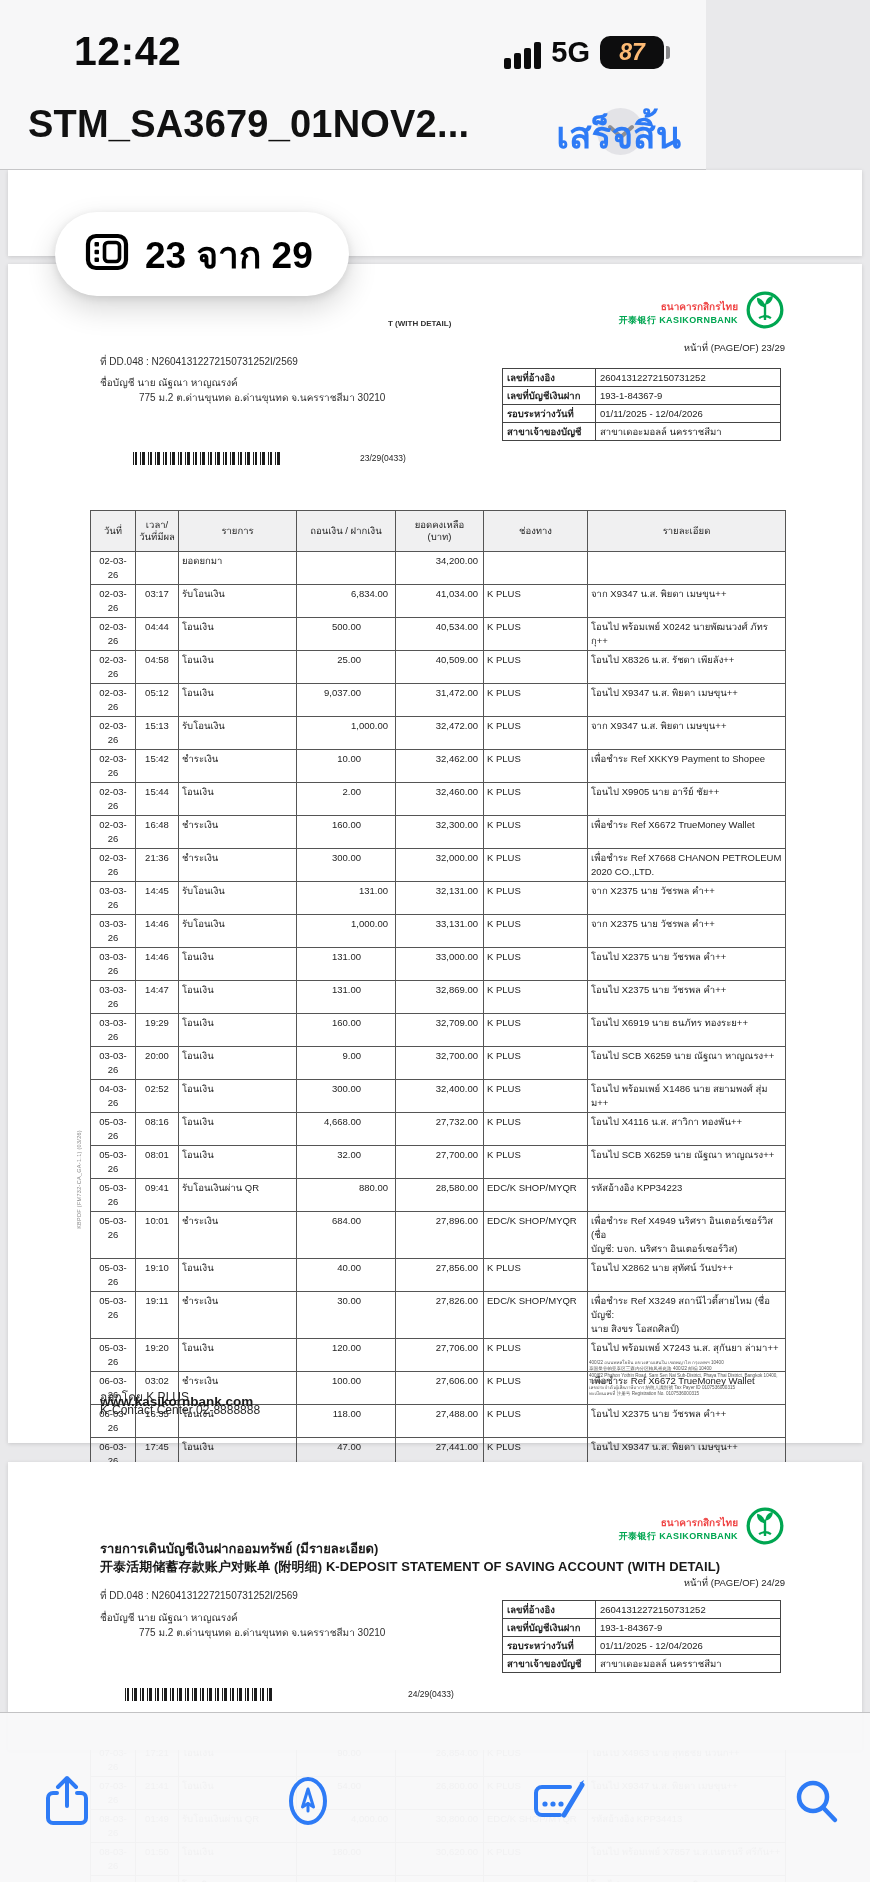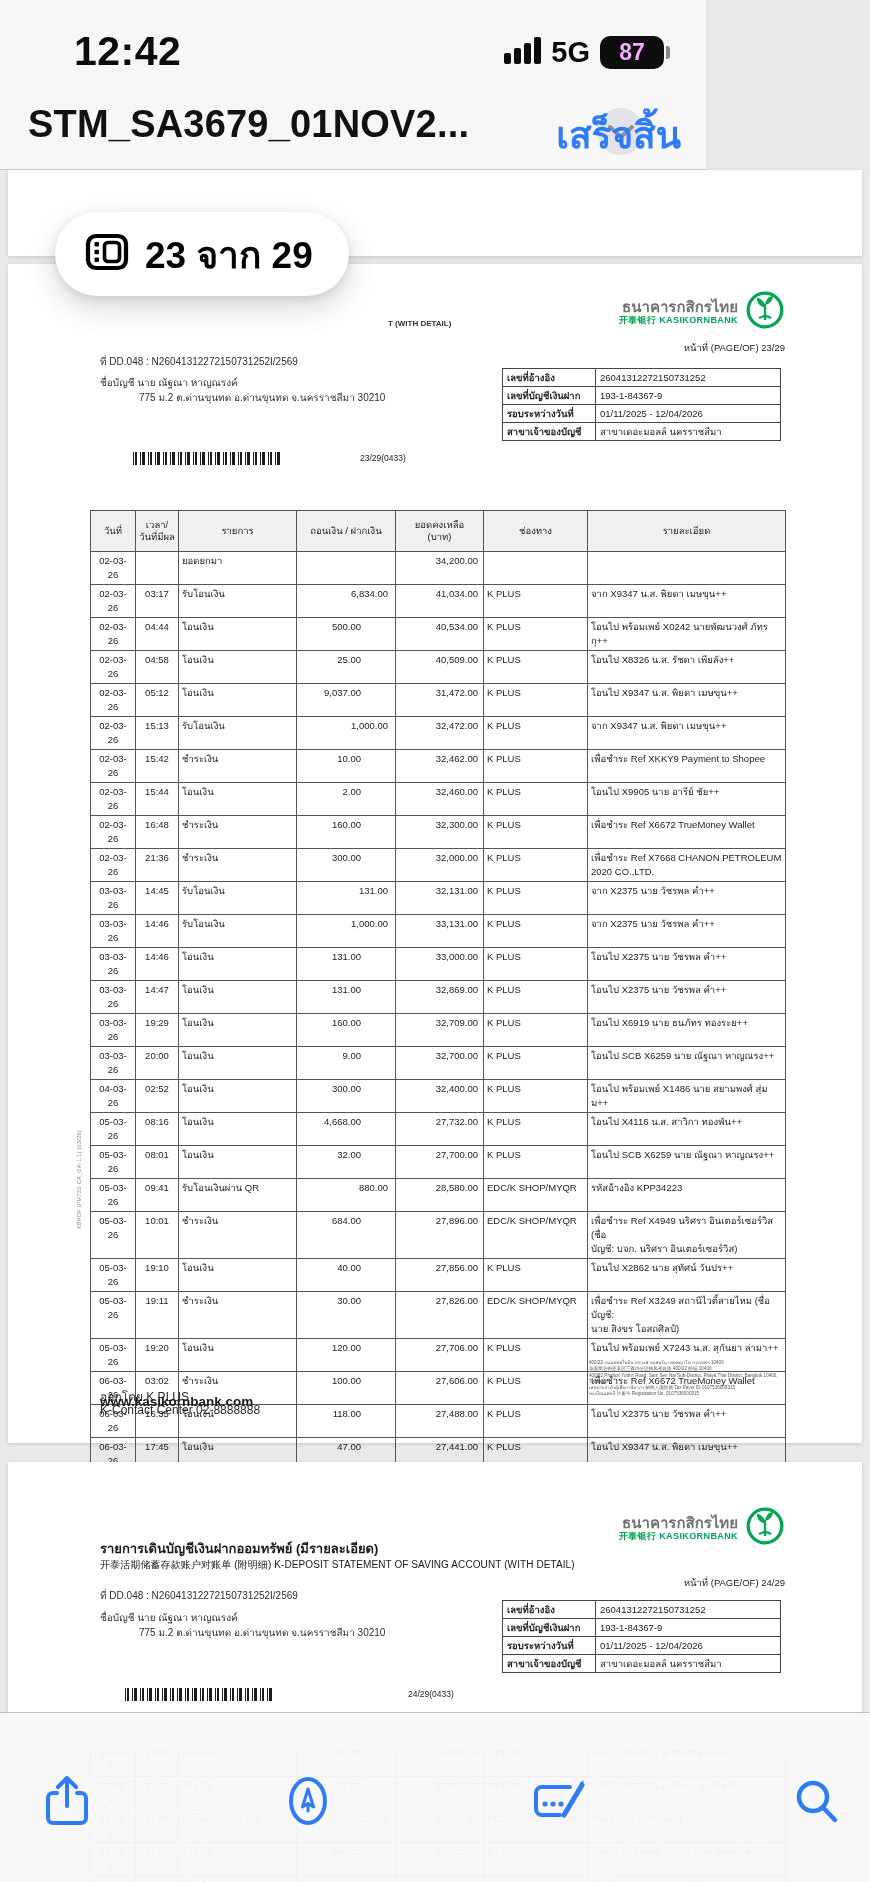--- a/index.html
+++ b/index.html
@@ -5,52 +5,52 @@
   html,body{margin:0;padding:0;}
   body{
     width:870px;height:1882px;position:relative;overflow:hidden;
     background:#e9e9eb;
     font-family:"Liberation Sans", sans-serif;
     -webkit-font-smoothing:antialiased;
   }
   
   .chrome-top{position:absolute;top:0;left:0;width:706px;height:169px;background:#f7f7f8;border-bottom:1px solid #c6c6c8;z-index:30;}
   .time{position:absolute;left:74px;top:28px;font-size:41px;font-weight:700;color:#0b0b0c;letter-spacing:.5px;}
-  .status-right{position:absolute;right:36px;top:36px;display:flex;align-items:flex-start;gap:10px;}
+  .status-right{position:absolute;right:36px;top:36px;display:flex;align-items:flex-end;gap:10px;}
   .sigbars{display:flex;align-items:flex-end;gap:3px;height:28px;}
   .sigbars i{display:block;width:7px;background:#0b0b0c;border-radius:2px;}
   .sigbars i:nth-child(1){height:11px}.sigbars i:nth-child(2){height:16px}
   .sigbars i:nth-child(3){height:21px}.sigbars i:nth-child(4){height:27px}
   .net{font-size:29px;font-weight:700;color:#0b0b0c;}
   .battery{display:flex;align-items:center;}
-  .battery .body{width:64px;height:33px;background:#0d0d0e;border-radius:10px;color:#f0abfc;
-    font-size:23px;font-weight:700;display:flex;align-items:center;justify-content:center;}
+  .battery .body{width:64px;height:33px;background:#0d0d0e;border-radius:10px;color:#fdba74;
+    font-size:23px;font-weight:700;display:flex;align-items:center;justify-content:center;font-style:italic;}
   .battery .nub{width:4px;height:13px;background:#87878a;border-radius:0 3px 3px 0;margin-left:2px;}
   .nav-title{position:absolute;left:28px;top:103px;font-size:38px;font-weight:700;color:#111;letter-spacing:.2px;max-width:560px;white-space:nowrap;overflow:hidden;}
   .chev-btn{position:absolute;left:597px;top:108px;width:47px;height:47px;border-radius:50%;background:#e3e3e7;display:flex;align-items:center;justify-content:center;}
   .chev-btn svg{display:block;}
   .done-btn{position:absolute;right:25px;top:105px;font-size:37px;font-weight:600;color:#2e7bf6;}
   
   .pill{position:absolute;left:55px;top:212px;height:84px;border-radius:42px;background:#fff;
     box-shadow:0 12px 30px rgba(0,0,0,.16),0 2px 8px rgba(0,0,0,.10);
     display:flex;align-items:center;gap:16px;padding:0 36px 0 30px;z-index:25;}
   .pill .lbl{font-size:37px;font-weight:700;color:#000;}
   
   .page{position:absolute;left:8px;width:854px;background:#fff;box-shadow:0 1px 4px rgba(0,0,0,.14);color:#262626;}
   .page-sliver{top:170px;height:86px;}
   .page-a{top:264px;height:1179px;}
   .page-b{top:1462px;height:288px;}
   .bank-block{position:absolute;display:flex;align-items:center;gap:7px;}
   .bank-names{text-align:right;}
-  .bank-th{font-size:15px;font-weight:700;color:#737373;line-height:17px;}
+  .bank-th{font-size:10px;font-weight:700;color:#ef4444;line-height:17px;}
   .bank-en{font-size:9px;font-weight:700;color:#00A651;letter-spacing:.4px;line-height:11px;}
   .pageof{position:absolute;font-size:9.5px;color:#222;}
   .metaline{position:absolute;font-size:10px;color:#2e2e2e;}
   .doc-title{position:absolute;font-size:13px;font-weight:700;color:#191919;}
-  .doc-sub{position:absolute;font-size:10px;font-weight:400;color:#191919;letter-spacing:.1px;}
+  .doc-sub{position:absolute;font-size:13px;font-weight:700;color:#191919;letter-spacing:.1px;}
   .frag{position:absolute;font-size:8px;font-weight:700;color:#333;}
   .info{position:absolute;border-collapse:collapse;font-size:9.5px;color:#222;}
   .info td{border:1px solid #444;padding:1px 4px;height:14px;}
   .info td.lab{font-weight:700;width:84px;}
   .info td.val{width:176px;}
   .barcode{position:absolute;width:148px;height:13px;
     background:repeating-linear-gradient(90deg,#1c1c1c 0 1px,#fff 1px 2px,#1c1c1c 2px 4px,#fff 4px 7px,#1c1c1c 7px 8px,#fff 8px 9px,#1c1c1c 9px 12px,#fff 12px 15px);}
   .bclabel{position:absolute;font-size:8.5px;color:#222;}
   
   .txn{position:absolute;left:82px;top:246px;border-collapse:collapse;table-layout:fixed;width:695px;font-size:9.5px;color:#232323;border:1.5px solid #333;}

